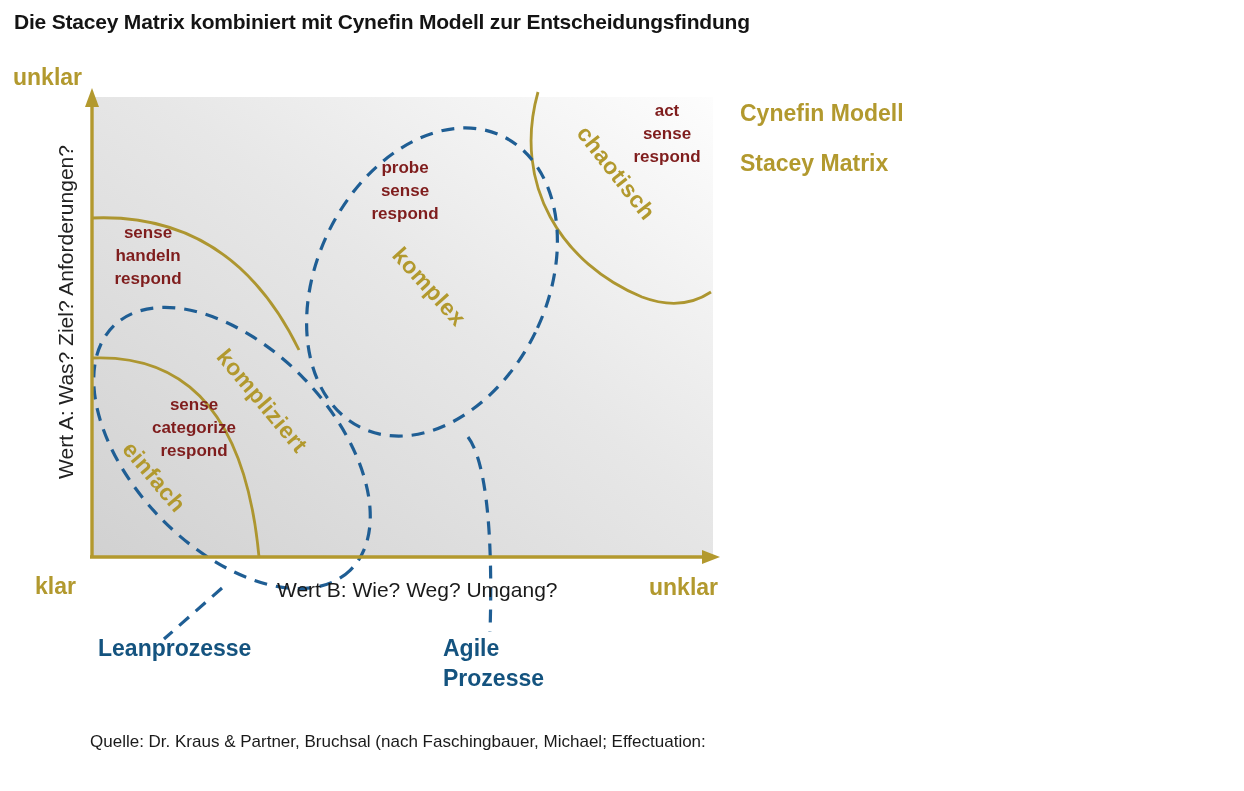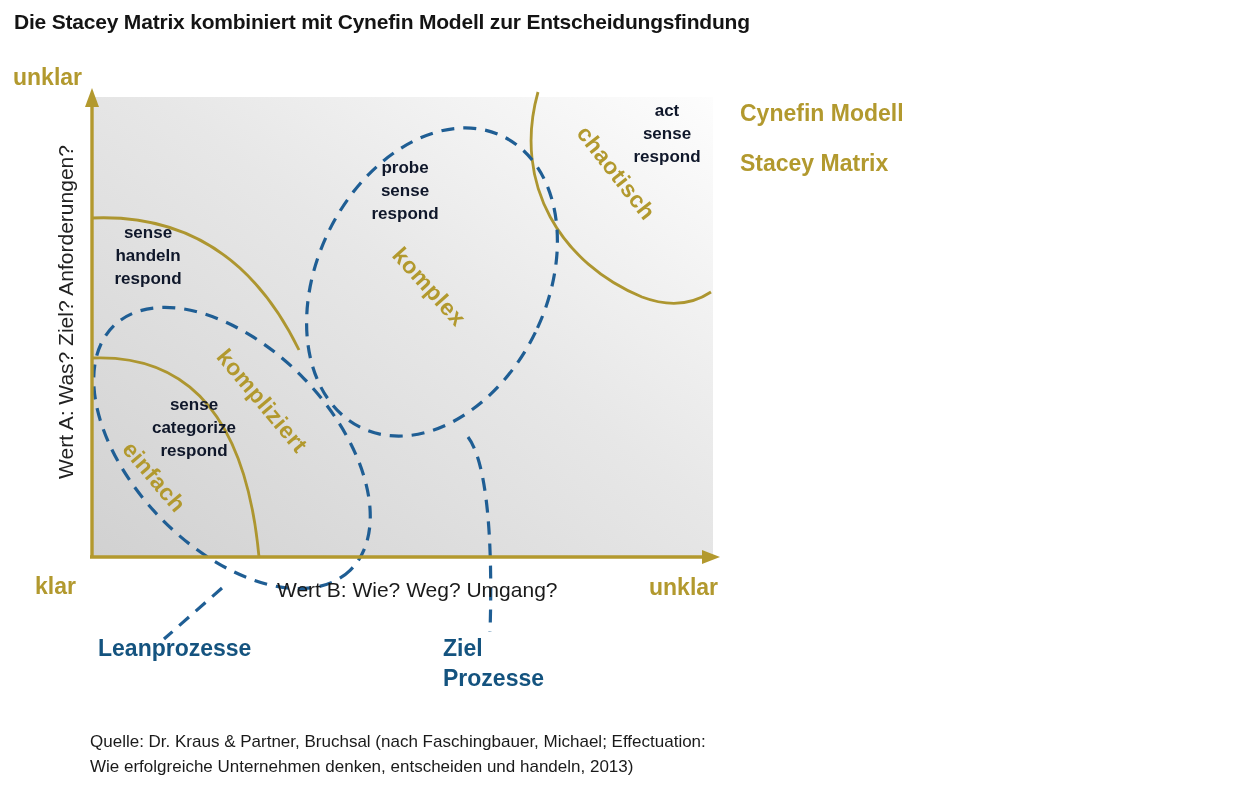--- a/index.html
+++ b/index.html
@@ -23,21 +23,21 @@
     font-size:21px;color:#222;white-space:nowrap;
   }
   .x-axis-label{
     left:277px;top:578px;font-size:21px;color:#1a1a1a;white-space:nowrap;
   }
   .legend-line{font-size:23px;font-weight:bold;white-space:nowrap;}
   .legend-1{left:740px;top:100px;}
   .legend-2{left:740px;top:150px;}
   .approach{
     width:140px;text-align:center;font-size:17px;font-weight:600;
-    color:#0f172a;line-height:23px;
+    color:#7f1d1d;line-height:23px;
   }
   .ap-chaotisch{left:597px;top:99px;}
   .ap-komplex{left:335px;top:156px;}
   .ap-kompliziert{left:78px;top:221px;}
   .ap-einfach{left:124px;top:393px;}
   .region-label{
     font-size:23px;font-weight:bold;color:#b2992e;letter-spacing:0.5px;
     white-space:nowrap;
   }
   .rl-chaotisch{left:616px;top:173px;transform:translate(-50%,-50%) rotate(52deg);}
@@ -125,22 +125,21 @@
 
   <div class="abs region-label rl-chaotisch">chaotisch</div>
   <div class="abs region-label rl-komplex">komplex</div>
   <div class="abs region-label rl-kompliziert">kompliziert</div>
   <div class="abs region-label rl-einfach">einfach</div>
 
   <div class="abs callout co-standard">
     <div>Leanprozesse</div>
   </div>
   <div class="abs callout co-agile">
-    <div>Ziel</div>
+    <div>Agile</div>
     <div>Prozesse</div>
   </div>
 
   <div class="abs source">
     <div>Quelle: Dr. Kraus &amp; Partner, Bruchsal (nach Faschingbauer, Michael; Effectuation:</div>
-    <div>Wie erfolgreiche Unternehmen denken, entscheiden und handeln, 2013)</div>
   </div>
 
 </div>
 
 </body></html>

